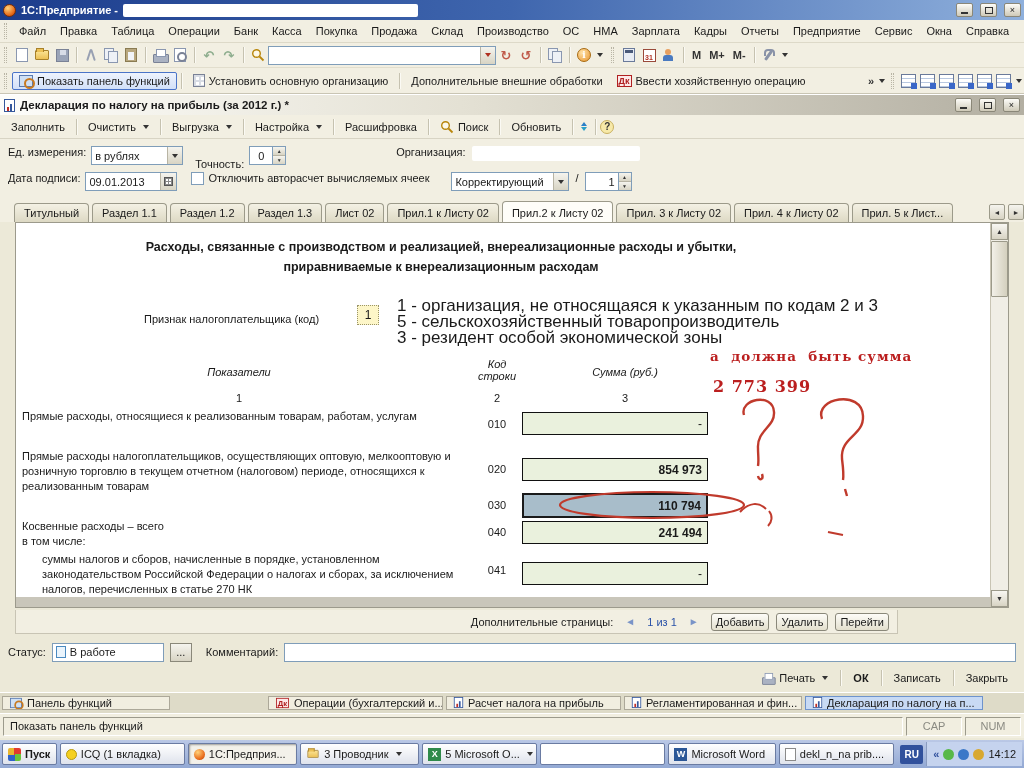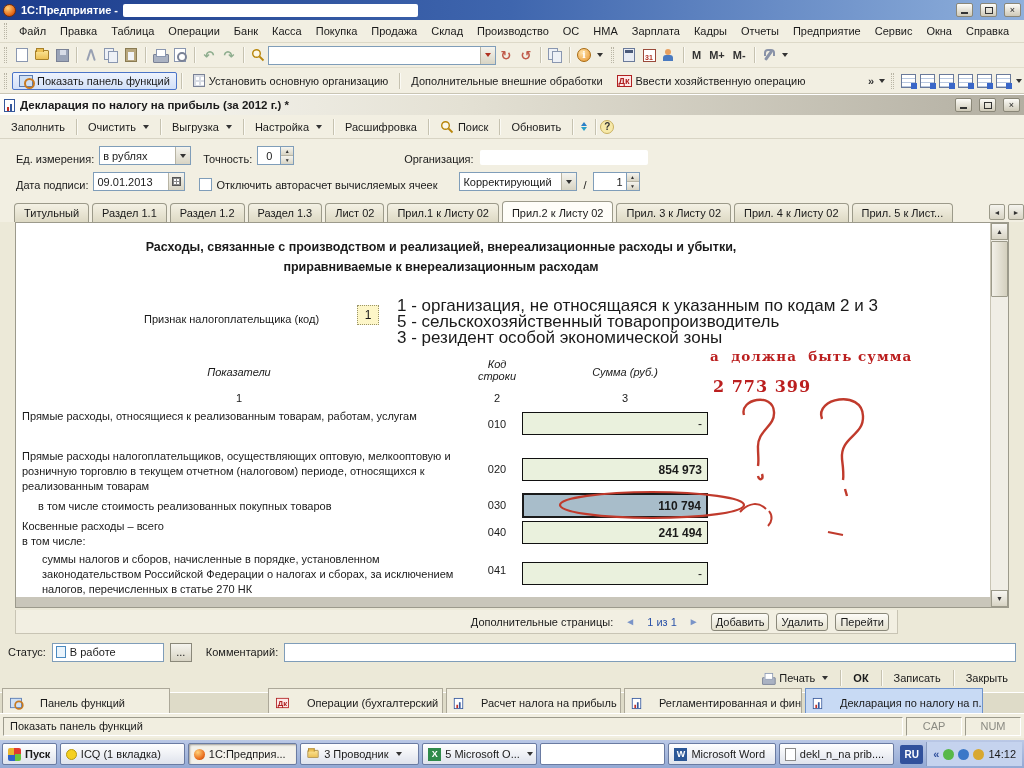--- a/index.html
+++ b/index.html
@@ -79,21 +79,21 @@
   #doctitle{left:0;top:94px;width:1024px;height:21px;background:linear-gradient(to right,#fdfdfa,#e4e1d4 45%,#b3afa2);display:flex;align-items:center;gap:5px;padding:0 4px;border-top:1px solid #fff}
   #doctitle .dttl{font-weight:bold;font-size:11.5px}
   .doc-ico{width:11px;height:13px;background:#fff;border:1px solid #35589c;position:relative;flex:none}
   .doc-ico::before{content:"";position:absolute;left:2px;top:7px;width:2px;height:4px;background:#c03028}
   .doc-ico::after{content:"";position:absolute;left:5px;top:4px;width:2px;height:7px;background:#35589c}
   #doctoolbar{left:0;top:115px;width:1024px;height:24px;background:#f2efe2;border-bottom:1px solid #d8d4c4;display:flex;align-items:center;padding:0 4px}
   .dbtn{display:flex;align-items:center;gap:4px;padding:2px 7px;white-space:nowrap}
   .qmark{width:14px;height:14px;border-radius:50%;background:#f7e9a8;border:1px solid #c8b060;display:flex;align-items:center;justify-content:center;font-weight:bold;font-size:10px;color:#333}
 
   #docparams{left:0;top:139px;width:1024px;height:60px;background:#f2efe2}
-  .prow{position:absolute;left:16px;display:flex;align-items:flex-end}
+  .prow{position:absolute;left:8px;display:flex;align-items:flex-start}
   .field{background:#fff;border:1px solid #7f9db9;height:19px;display:flex;align-items:center;padding:0 3px}
   .spin{display:flex;flex-direction:column;width:13px;height:19px;border:1px solid #7f9db9;border-left:none}
   .spin span{flex:1;background:linear-gradient(#f5f4ee,#d8d4c4);display:flex;align-items:center;justify-content:center;font-size:5px;color:#333;border-bottom:1px solid #b8b4a4}
   .spin span:last-child{border-bottom:none}
   .chk{width:13px;height:13px;background:#fff;border:1px solid #7f9db9;margin-right:4px}
   .calbtn{width:16px;height:17px;background:linear-gradient(#f5f4ee,#d8d4c4);border-left:1px solid #b8b4a4;display:flex;align-items:center;justify-content:center}
   .calgrid{width:9px;height:9px;background:#fff;border:1px solid #555;background-image:linear-gradient(#888 1px,transparent 1px),linear-gradient(90deg,#888 1px,transparent 1px);background-size:3px 3px}
 
   
   #doctabs{left:0;top:199px;width:1024px;height:23px;background:#f2efe2;display:flex;align-items:flex-end;padding-left:14px;gap:3px}
@@ -130,21 +130,21 @@
   .stfield{width:112px}
   .dots-btn{width:22px;height:19px;background:linear-gradient(#f5f4ee,#d8d4c4);border:1px solid #8a887a;display:flex;align-items:center;justify-content:center}
   .st-ico{width:10px;height:12px;background:#eaf4fc;border:1px solid #4a8ac0;margin-right:4px;flex:none}
   #docbuttons{left:0;top:666px;width:1024px;height:24px;display:flex;align-items:center;justify-content:flex-end;padding-right:8px;background:#ece9d8}
   .fbtn{display:flex;align-items:center;gap:4px;padding:2px 8px;white-space:nowrap}
   .fbtn.bold{font-weight:bold}
   .ic-print-s{transform:scale(.85)}
 
   
   #mditabs{left:0;top:692px;width:1024px;height:21px;background:#dedbc8;border-top:1px solid #fff;display:flex;align-items:center;gap:3px;padding:1px 2px}
-  .mtab{display:flex;align-items:center;gap:17px;height:30px;padding:0 6px;border:1px solid #aca899;background:#f1eee0;white-space:nowrap;overflow:hidden}
+  .mtab{display:flex;align-items:flex-end;gap:4px;height:14px;padding:0 6px;border:1px solid #aca899;background:#f1eee0;white-space:nowrap;overflow:hidden}
   .mtab.active{background:#c8daf4;border-color:#6e93cc}
   .mdi-ico{transform:scale(.85)}
 
   
   #statusbar{left:0;top:713px;width:1024px;height:25px;background:#f1eee0;border-top:1px solid #fff;display:flex;align-items:center;gap:3px;padding:0 3px}
   .spanel{height:19px;border:1px solid;border-color:#9c9a8c #fff #fff #9c9a8c;display:flex;align-items:center;padding:0 6px}
   .spanel.main{flex:1}
   .spanel.kb{width:56px;justify-content:center;color:#8a8a82}
 
   
@@ -379,21 +379,21 @@
 
 <div id="docparams" class="abs">
   <div class="prow" style="top:7px">
     <span style="margin-right:5px">Ед. измерения:</span>
     <span class="combo" style="width:92px">
       <span>в рублях</span>
       <span class="cbtn">
           <span class="tri-down" style="margin:0"></span>
         </span>
     </span>
-    <span style="margin:0 5px 0 12px">Точность:</span>
+    <span style="margin:12px 5px 0 12px">Точность:</span>
     <span class="field" style="width:24px;justify-content:center">
         <span>0</span>
       </span>
     <span class="spin">
         <span>▲</span>
         <span>▼</span>
       </span>
     <span style="margin-left:110px">Организация:</span>
     <span class="redact" style="width:168px;height:15px;margin-left:6px"></span>
   </div>
@@ -468,21 +468,20 @@
   <div class="vfield empty" style="top:189px">
       <span>-</span>
     </div>
 
   <div class="rowlbl" style="left:6px;top:226px;width:452px">Прямые расходы налогоплательщиков, осуществляющих оптовую, мелкооптовую и розничную торговлю в текущем отчетном (налоговом) периоде, относящихся к реализованным товарам</div>
   <div class="code" style="top:240px">020</div>
   <div class="vfield" style="top:235px">
       <span>854 973</span>
     </div>
 
-  <div class="rowlbl" style="left:22px;top:276px;width:430px">в том числе стоимость реализованных покупных товаров</div>
   <div class="code" style="top:276px">030</div>
   <div class="vfield sel" style="top:270px;height:25px">
       <span>110 794</span>
     </div>
 
   <div class="rowlbl" style="left:6px;top:296px;width:440px">Косвенные расходы – всего
 в том числе:</div>
   <div class="code" style="top:303px">040</div>
   <div class="vfield" style="top:298px">
       <span>241 494</span>

